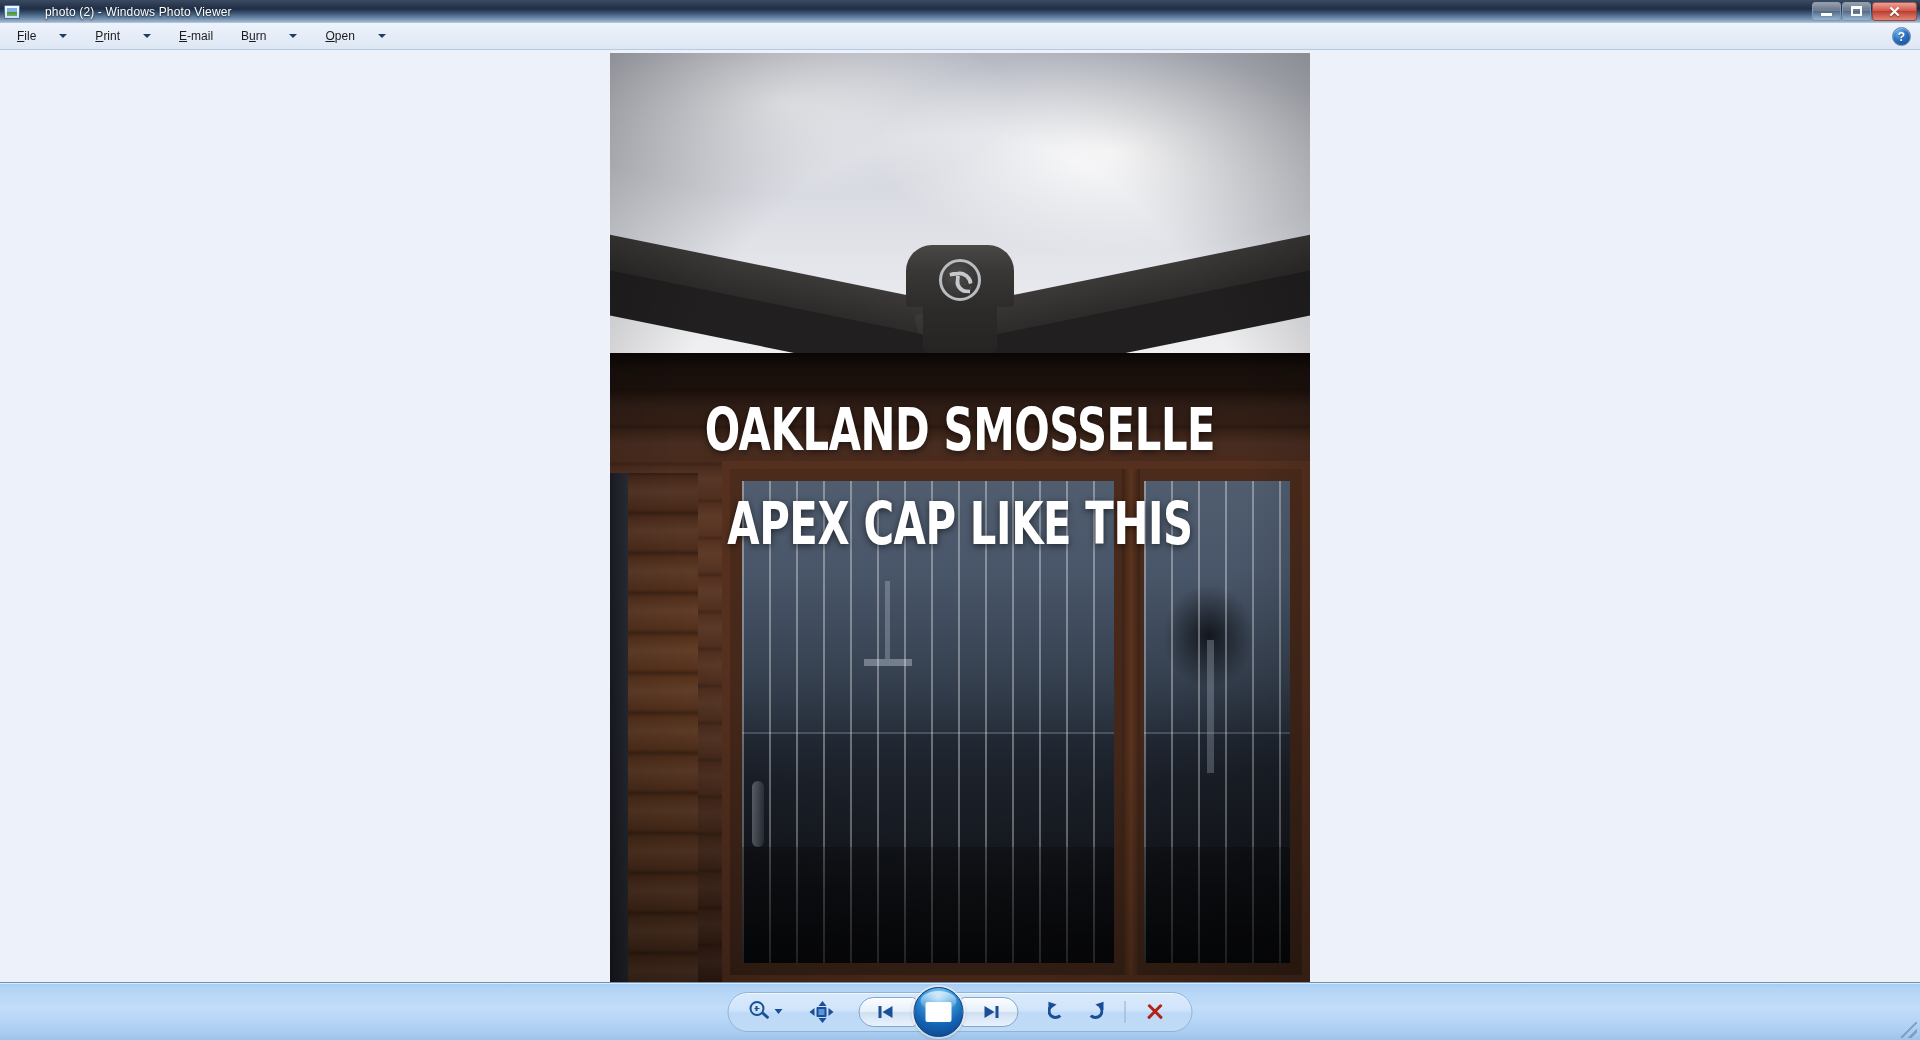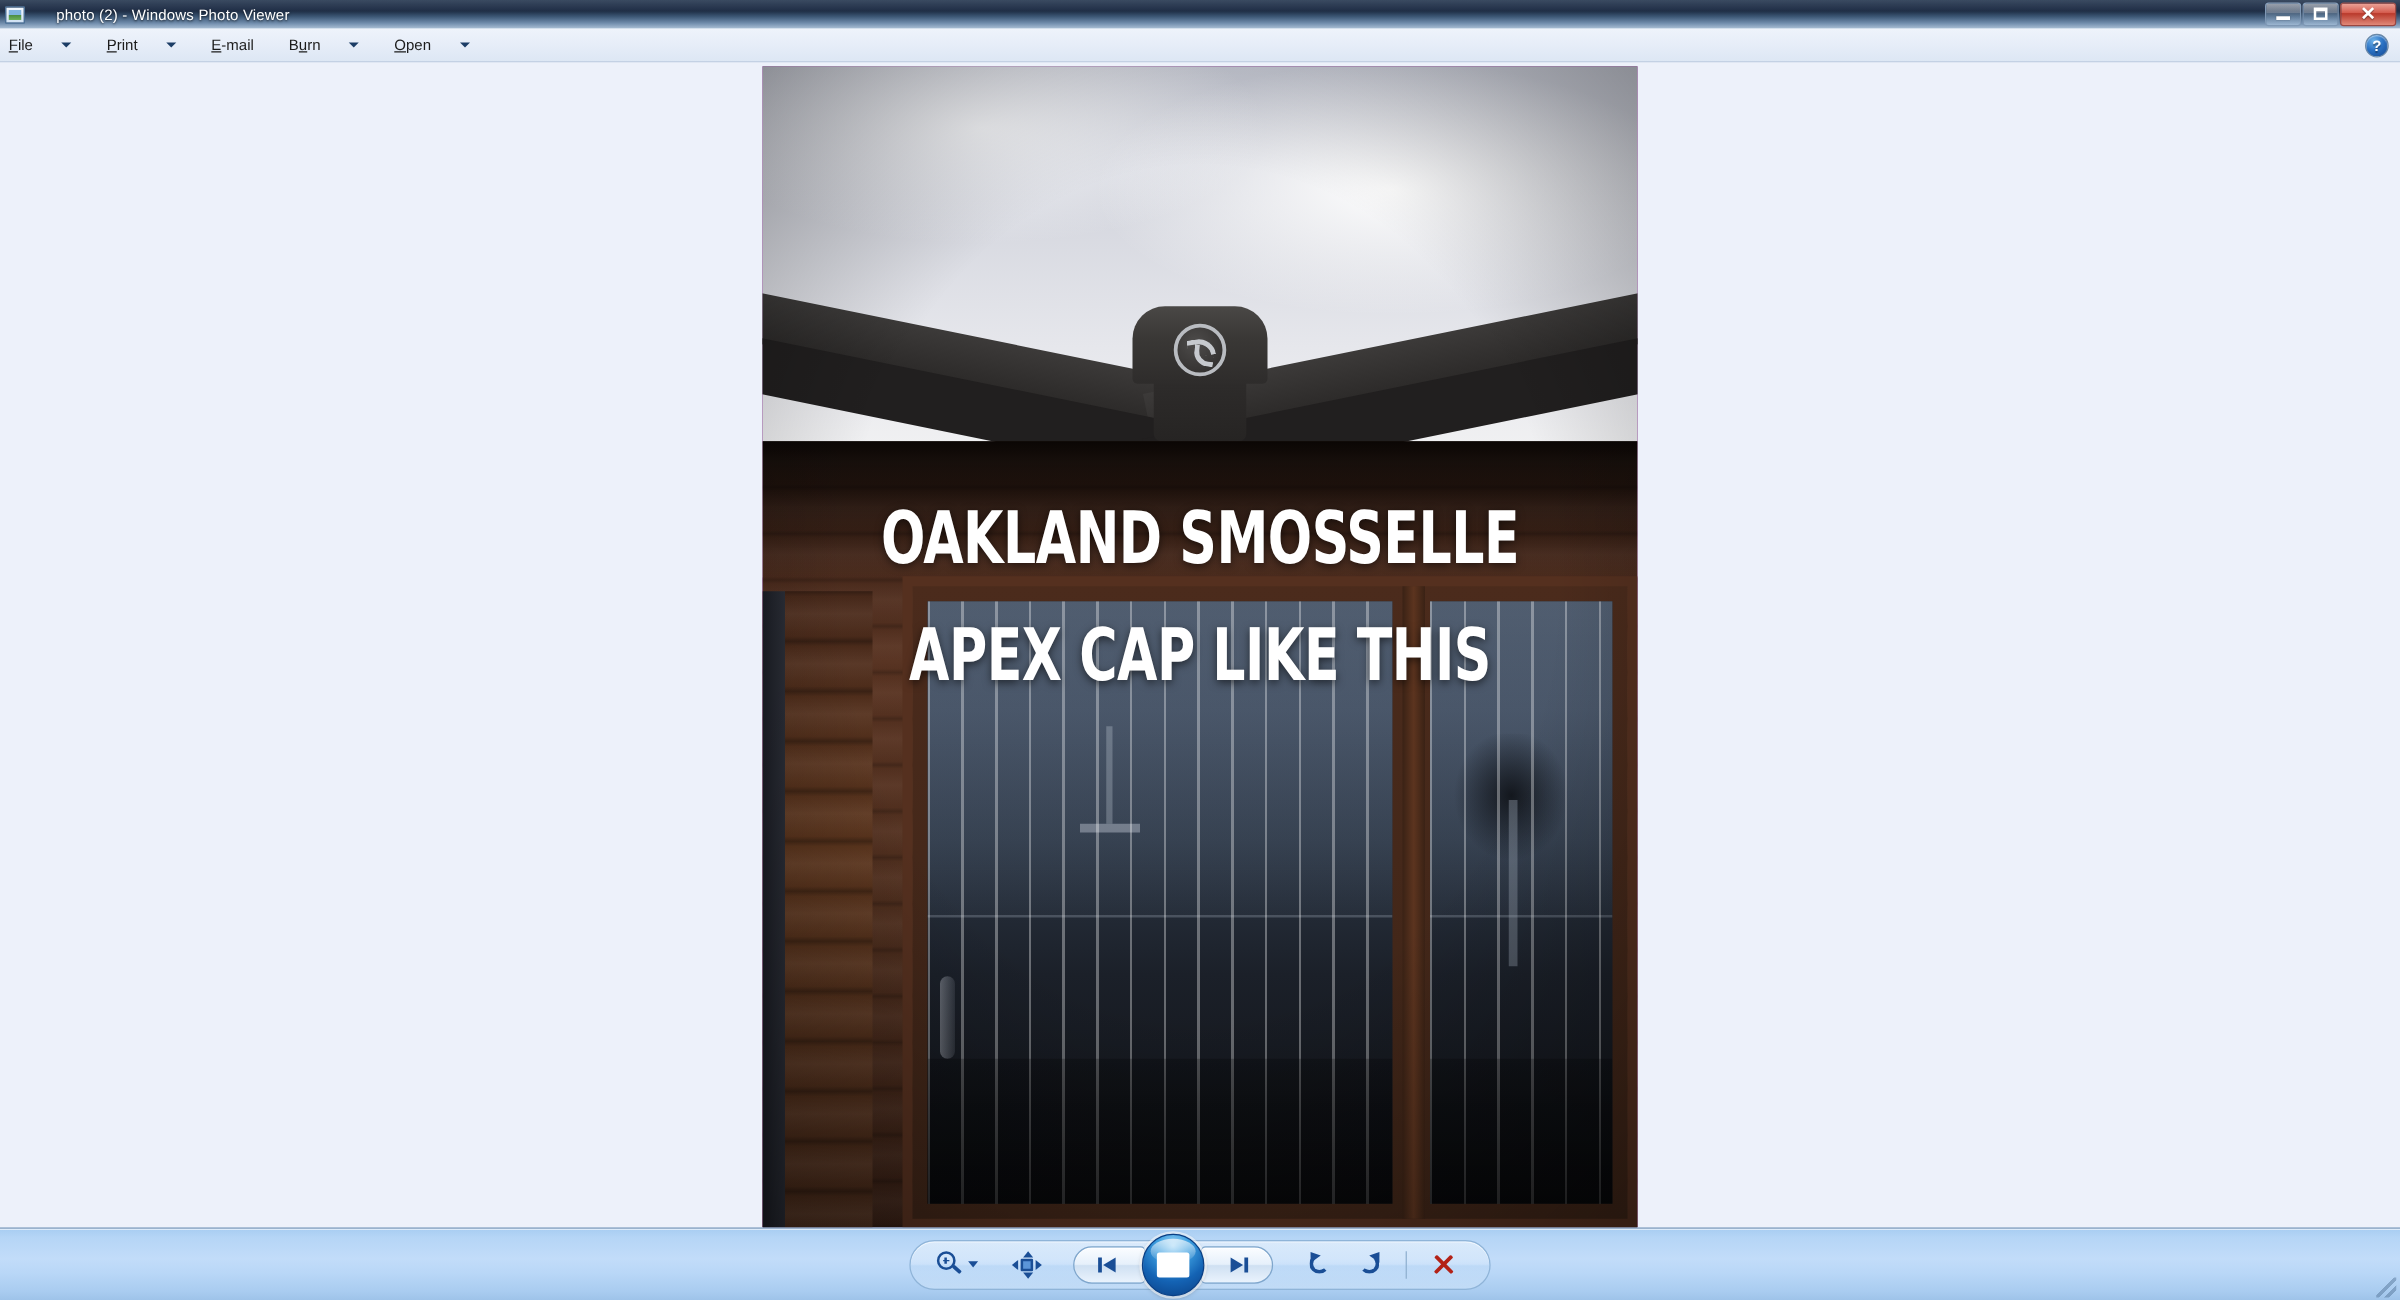--- a/index.html
+++ b/index.html
@@ -65,21 +65,21 @@
   .glyph-close {
     color: #ffffff; font-size: 15px; font-weight: bold; line-height: 1;
     text-shadow: 0 1px 1px rgba(0,0,0,0.45); font-family: "Liberation Sans", sans-serif;
   }
 
   
   .menubar {
     position: absolute; left: 0; top: 23px; width: 1920px; height: 27px;
     background: linear-gradient(to bottom, #eef3fb 0%, #e6edf8 50%, #dde7f4 100%);
     border-bottom: 1px solid #b8c8dd;
-    display: flex; align-items: center; 
+    display: flex; align-items: center; padding-left: 10px;
   }
   .menu-item {
     display: flex; align-items: center; height: 22px;
     padding: 0 7px; font-size: 12px; color: #1c1c1c; cursor: default;
     white-space: nowrap;
   }
   .menu-item .lbl { text-decoration: none; }
   .menu-item .lbl .u { text-decoration: underline; }
   .menu-caret {
     width: 0; height: 0; margin-left: 9px;
@@ -99,21 +99,21 @@
 
   
   .viewport {
     position: absolute; left: 0; top: 50px; width: 1920px; height: 932px;
     background: #edf1fa; overflow: hidden;
   }
 
   
   .photo {
     position: absolute; left: 610px; top: 3px; width: 700px; height: 929px;
-    overflow: hidden; background: #701a75;
+    overflow: hidden; background: #be185d;
   }
   
   .sky {
     position: absolute; left: 0; top: 0; width: 100%; height: 44%;
     background:
       radial-gradient(ellipse 55% 40% at 72% 24%, #fdfdfd 0%, rgba(253,253,253,0) 62%),
       radial-gradient(ellipse 50% 35% at 25% 12%, #f3f4f7 0%, rgba(243,244,247,0) 65%),
       linear-gradient(to bottom, #c8cbd6 0%, #d4d6de 26%, #e6e7ec 55%, #f2f2f3 78%, #e9e9ea 100%);
   }
   

